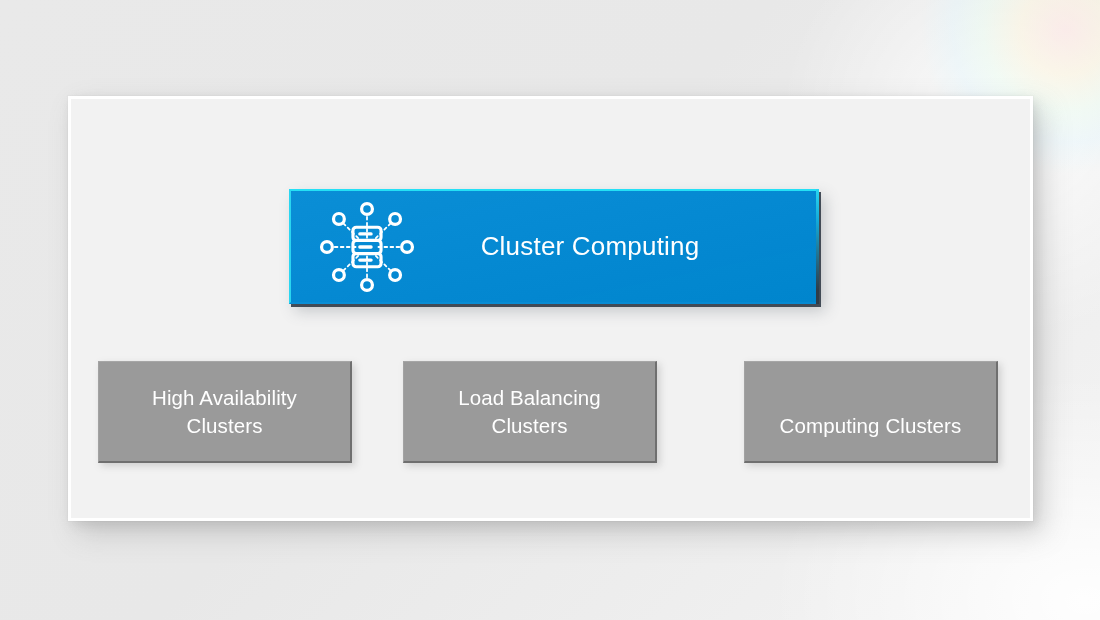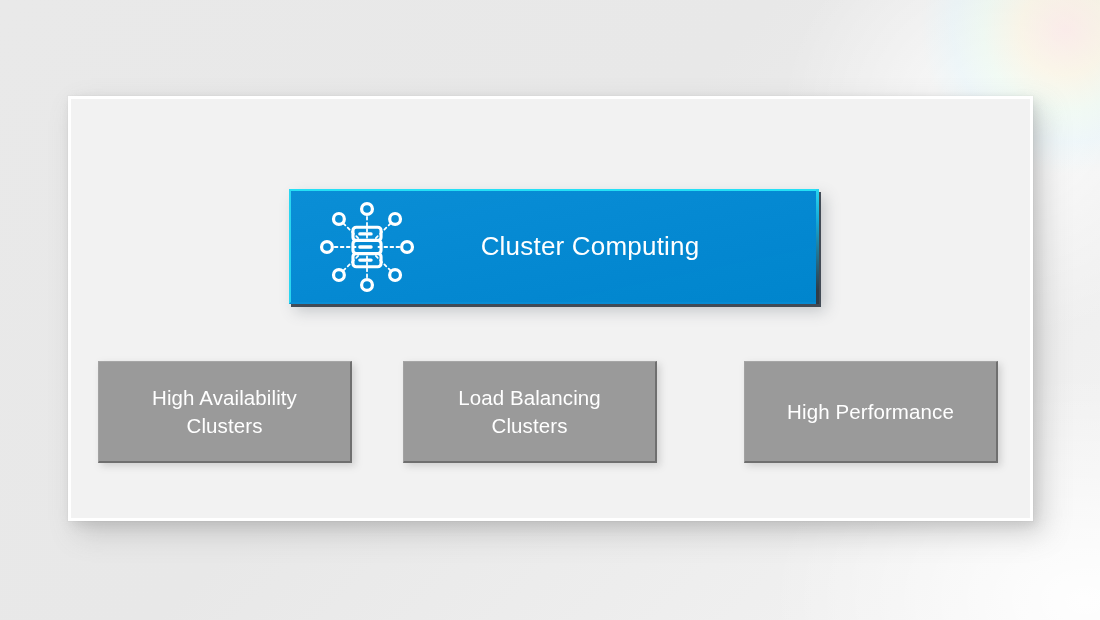--- a/index.html
+++ b/index.html
@@ -232,18 +232,19 @@
 
     <div class="child-node" id="child-node-1">
       <div class="child-label">
         <span>Load Balancing</span><br>
         <span>Clusters</span>
       </div>
     </div>
 
     <div class="child-node" id="child-node-2">
       <div class="child-label">
-        <span>High Performance</span><br>
+        <br>
+        <span>Computing Clusters</span>
       </div>
     </div>
 
   </div>
 </div>
 
 </body></html>

